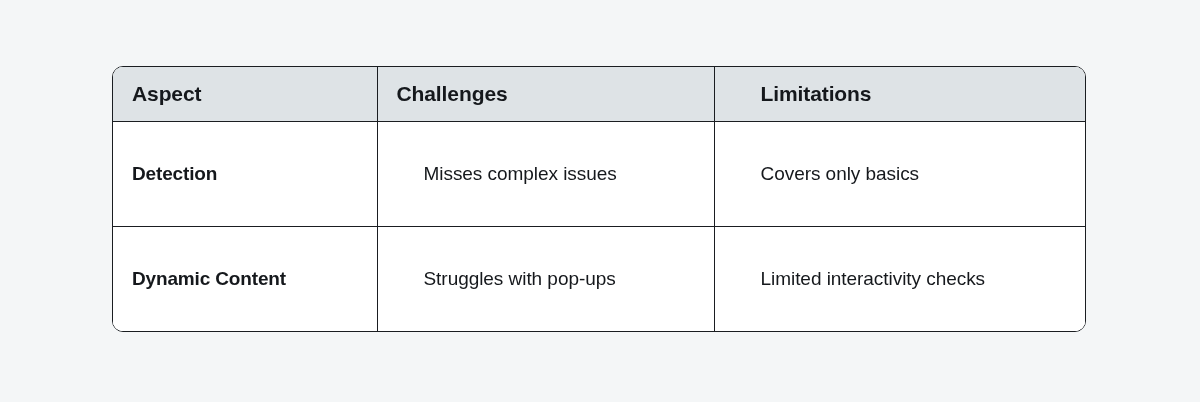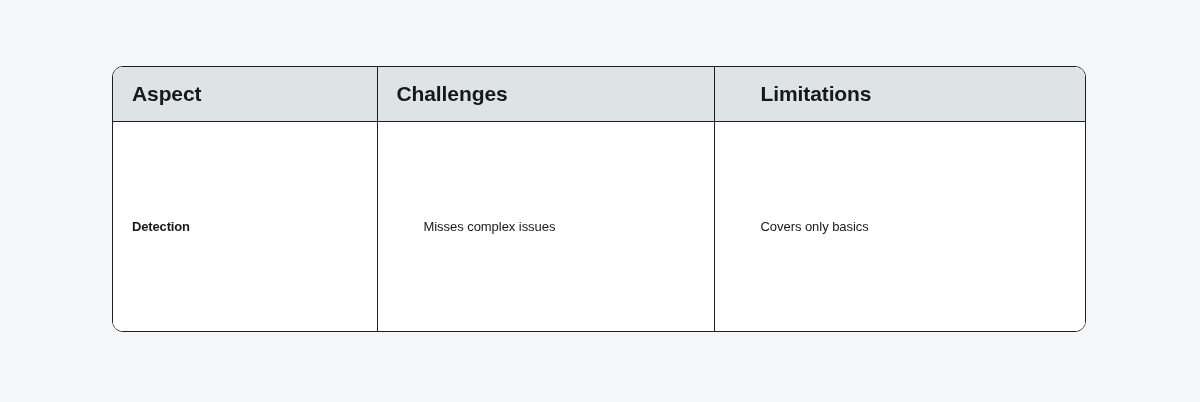--- a/index.html
+++ b/index.html
@@ -77,21 +77,21 @@
   tbody tr.body-row + tr.body-row td {
     border-top: 1.6px solid #1a1d21;
   }
 
   tbody td {
     background: #ffffff;
     vertical-align: middle;
     text-align: left;
     padding: 0 14px 0 19px;
     border-right: 1.6px solid #1a1d21;
-    font-size: 13px;
+    font-size: 19px;
     color: #15181c;
     letter-spacing: -0.05px;
   }
   tbody td:last-child {
     border-right: none;
     margin-left: 20px;
   }
 
   td.cell-aspect {
     font-weight: bold;
@@ -121,17 +121,22 @@
           <th>Challenges</th>
           <th>Limitations</th>
         </tr>
       </thead>
       <tbody>
         <tr class="body-row">
           <td class="cell-aspect">Detection</td>
           <td class="cell-text">Misses complex issues</td>
           <td class="cell-text">Covers only basics</td>
         </tr>
+        <tr class="body-row">
+          <td class="cell-aspect">Dynamic Content</td>
+          <td class="cell-text">Struggles with pop-ups</td>
+          <td class="cell-text">Limited interactivity checks</td>
+        </tr>
       </tbody>
     </table>
   </div>
 
 </div>
 
 </body></html>

